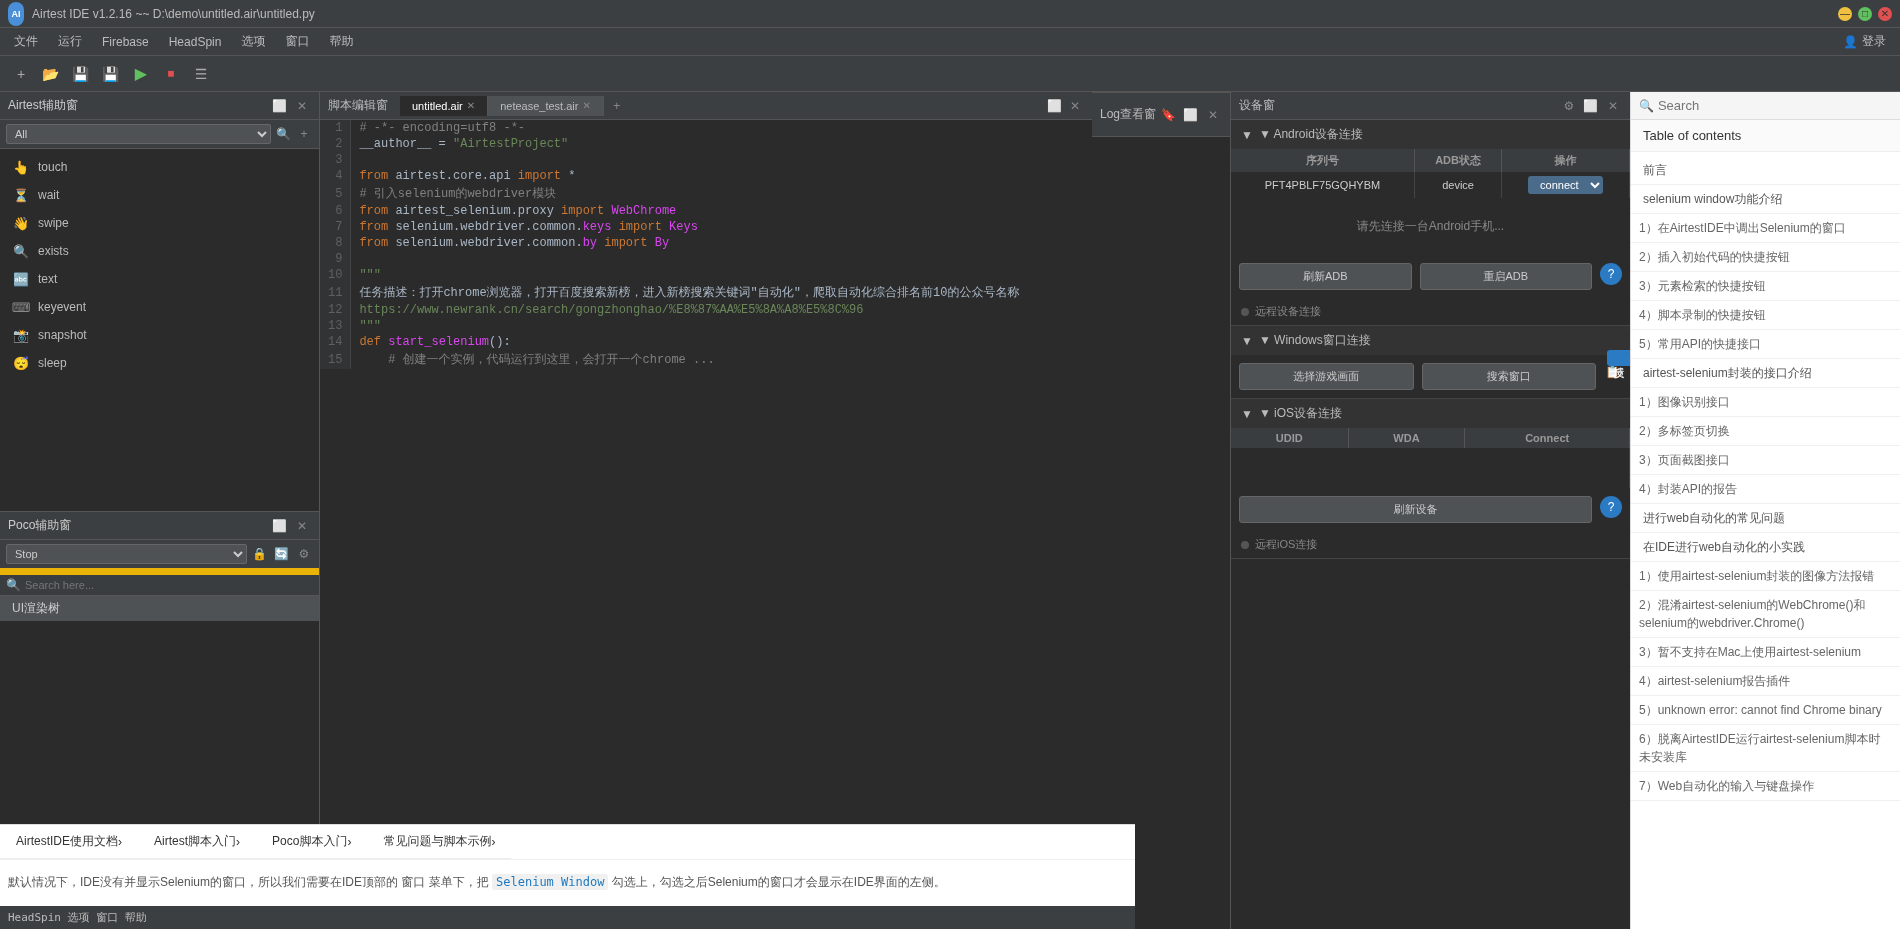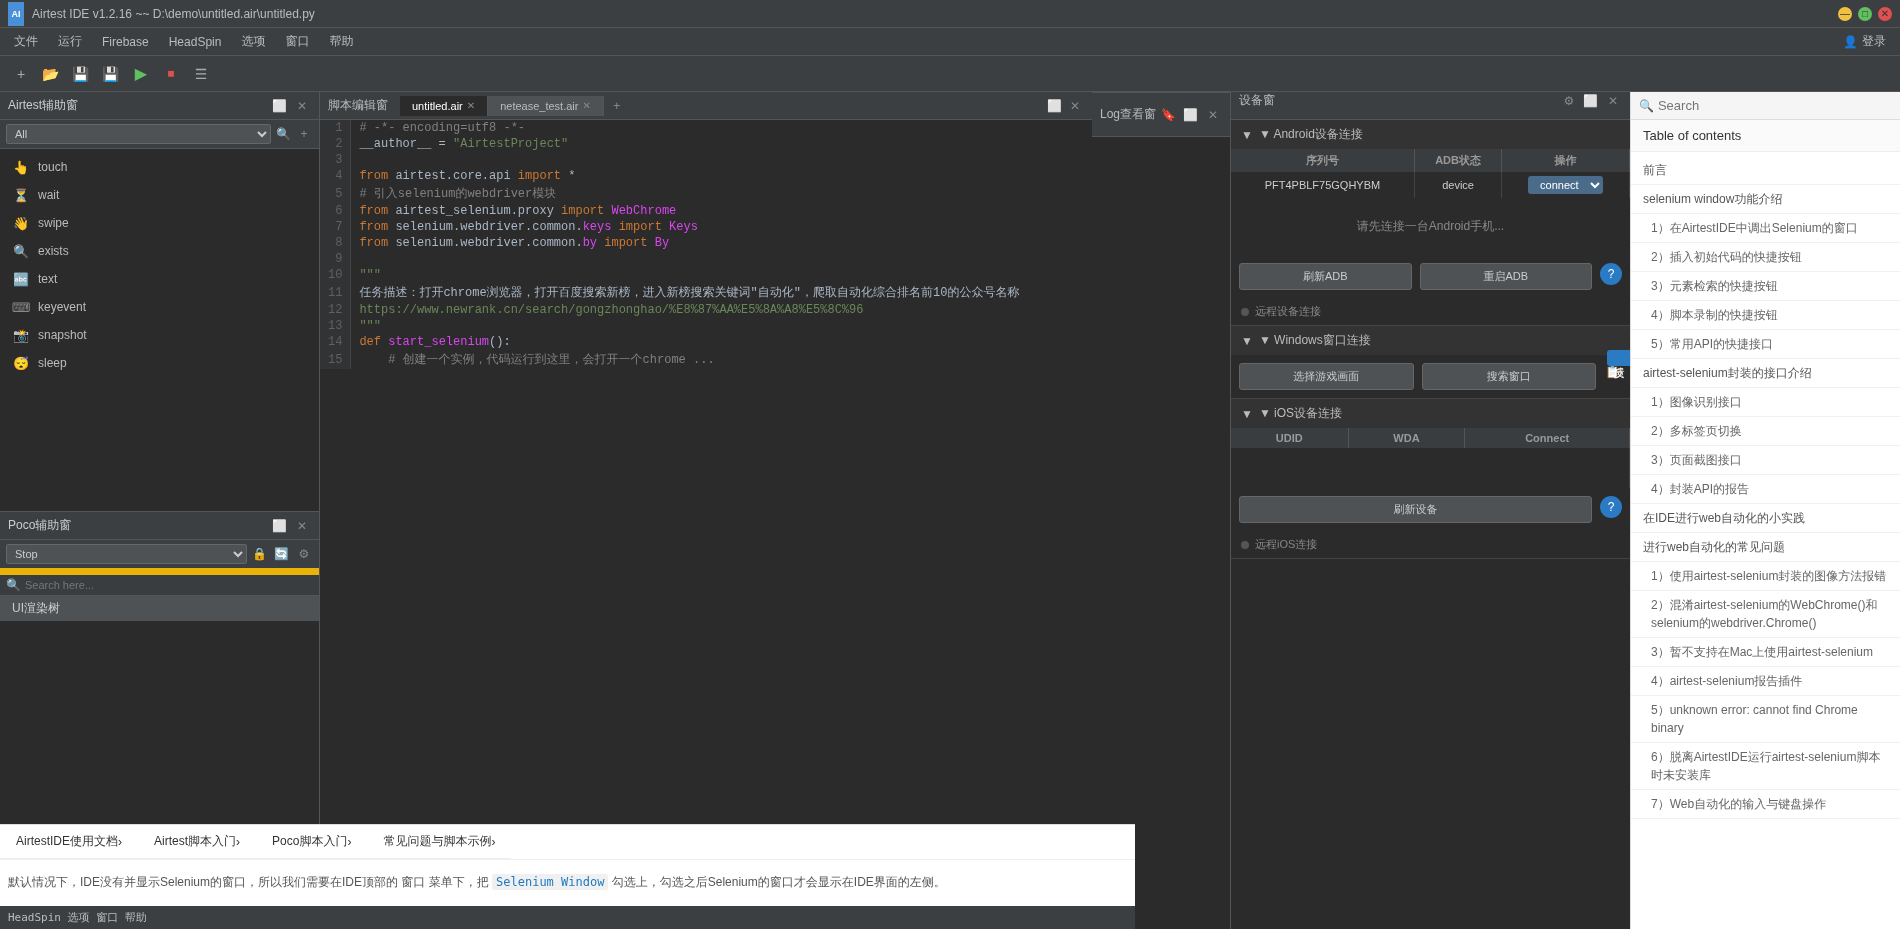--- a/index.html
+++ b/index.html
@@ -22,21 +22,21 @@
       display: flex;
       align-items: center;
       padding: 0 8px;
       gap: 8px;
       flex-shrink: 0;
       border-bottom: 1px solid #555;
     }
     .titlebar-icon {
       width: 16px; height: 24px;
       background: #4a90d9;
-      border-radius: 0;
+      border-radius: 8px;
       display: flex; align-items: center; justify-content: center;
       font-size: 9px; color: white; font-weight: bold;
     }
     .titlebar-text {
       color: #bbb;
       font-size: 12px;
     }
     .titlebar-controls {
       margin-left: auto;
       display: flex; gap: 6px;
@@ -363,20 +363,21 @@
       background: #2b2b2b;
       border-left: 1px solid #555;
       display: flex;
       flex-direction: column;
       overflow-y: auto;
     }
     .device-header {
       background: #3c3f41;
       height: 28px;
       display: flex;
+      align-items: center;
       padding: 0 8px;
       gap: 4px;
       border-bottom: 1px solid #555;
       flex-shrink: 0;
     }
 
     .device-section {
       border-bottom: 1px solid #444;
     }
     .device-section-header {
@@ -508,21 +509,21 @@
       padding: 4px 0;
     }
     .docs-toc-item {
       padding: 5px 12px;
       font-size: 12px;
       color: #555;
       cursor: pointer;
       border-bottom: 1px solid #f0f0f0;
       line-height: 1.5;
     }
-    .docs-toc-item.level2 { padding-left: 20px; color: #666; }
+    .docs-toc-item.level2 { padding-left: 8px; color: #666; }
     .bottom-nav-item {
       display: flex;
       align-items: center;
       justify-content: space-between;
       padding: 8px 16px;
       font-size: 12px;
       color: #333;
       cursor: pointer;
       border-bottom: 1px solid #eee;
     }
@@ -899,22 +900,22 @@
       <div class="docs-toc-item level2">1）在AirtestIDE中调出Selenium的窗口</div>
       <div class="docs-toc-item level2">2）插入初始代码的快捷按钮</div>
       <div class="docs-toc-item level2">3）元素检索的快捷按钮</div>
       <div class="docs-toc-item level2">4）脚本录制的快捷按钮</div>
       <div class="docs-toc-item level2">5）常用API的快捷接口</div>
       <div class="docs-toc-item">airtest-selenium封装的接口介绍</div>
       <div class="docs-toc-item level2">1）图像识别接口</div>
       <div class="docs-toc-item level2">2）多标签页切换</div>
       <div class="docs-toc-item level2">3）页面截图接口</div>
       <div class="docs-toc-item level2">4）封装API的报告</div>
+      <div class="docs-toc-item">进行web自动化的常见问题</div>
       <div class="docs-toc-item">在IDE进行web自动化的小实践</div>
-      <div class="docs-toc-item">进行web自动化的常见问题</div>
       <div class="docs-toc-item level2">1）使用airtest-selenium封装的图像方法报错</div>
       <div class="docs-toc-item level2">2）混淆airtest-selenium的WebChrome()和selenium的webdriver.Chrome()</div>
       <div class="docs-toc-item level2">3）暂不支持在Mac上使用airtest-selenium</div>
       <div class="docs-toc-item level2">4）airtest-selenium报告插件</div>
       <div class="docs-toc-item level2">5）unknown error: cannot find Chrome binary</div>
       <div class="docs-toc-item level2">6）脱离AirtestIDE运行airtest-selenium脚本时未安装库</div>
       <div class="docs-toc-item level2">7）Web自动化的输入与键盘操作</div>
     </div>
   </div>
 </div>

